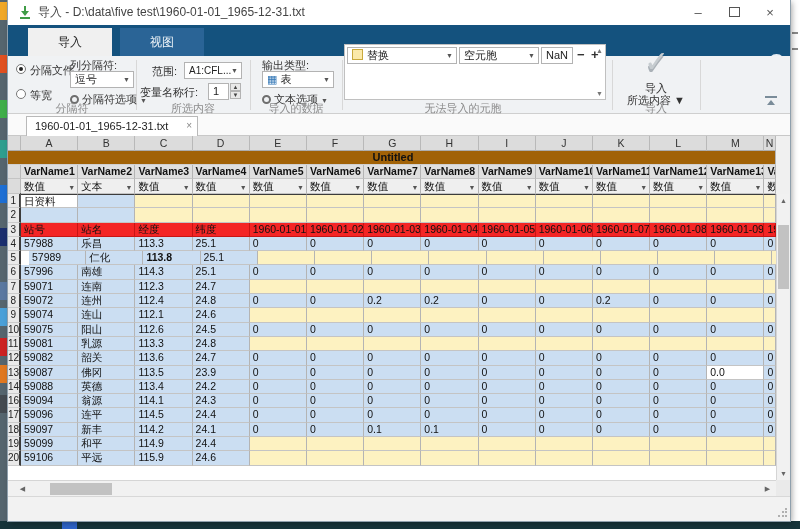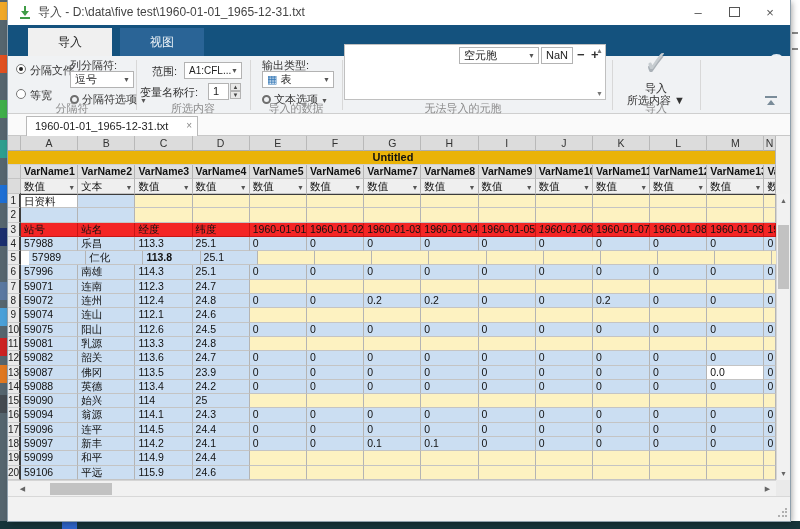--- a/index.html
+++ b/index.html
@@ -71,21 +71,21 @@
   .ty{background:#efefef;position:relative;}
   .ty .arr{position:absolute;right:2px;top:2px;font-size:7px;color:#555;}
   .gn{background:#e9e9e9;text-align:right;padding-right:3px;padding-left:0;color:#222;
       border-right:2px solid #3c3c3c;border-bottom:1px solid #cccccc;font-size:10px;}
   .gh{background:#dcdcdc;border-right:1px solid #b9b9b9;}
   .cb{background:#cbdef2;}
   .cy{background:#fdf2c1;}
   .cr{background:#f42525;border-right:1px solid #c81414;border-bottom:1px solid #c81414;}
   .cw{background:#ffffff;}
   .seltop{border-top:1px solid #3c3c3c;}
-  #untitled-row{background:#eab308;border-bottom:1px solid #d0d0d0;text-align:center;font-weight:bold;font-size:11px;color:#111;box-sizing:border-box;}
+  #untitled-row{background:#a16207;border-bottom:1px solid #d0d0d0;text-align:center;font-weight:bold;font-size:11px;color:#111;box-sizing:border-box;}
   
   #vscroll{position:absolute;left:768px;top:194px;width:13px;height:286px;background:#f1f1f1;border-left:1px solid #d5d5d5;box-sizing:border-box;}
   #vthumb{position:absolute;left:1px;top:31px;width:11px;height:64px;background:#c2c2c2;}
   .sarrow{position:absolute;width:13px;height:13px;font-size:7px;color:#666;text-align:center;line-height:13px;}
   #hscroll{position:absolute;left:0;top:480px;width:768px;height:16px;background:#f1f1f1;border-top:1px solid #d5d5d5;box-sizing:border-box;}
   #hthumb{position:absolute;left:42px;top:2px;width:62px;height:12px;background:#c2c2c2;}
   #scorner{position:absolute;left:768px;top:480px;width:14px;height:16px;background:#eaeaea;}
   #statusbar{position:absolute;left:0;top:496px;width:782px;height:25px;background:#f2f2f2;border-top:1px solid #d8d8d8;box-sizing:border-box;}
   #grip{position:absolute;right:3px;bottom:3px;width:10px;height:10px;
         background:radial-gradient(circle at 2px 8px,#b0b0b0 1px,transparent 1.5px),
@@ -187,20 +187,21 @@
         <div>▼</div>
       </div>
     <div class="seclabel" style="left:128px;width:114px">所选内容</div>
 
     <div class="rlabel" style="left:254px;top:2px">输出类型:</div>
     <div class="combo" style="left:254px;top:15px;width:72px"><span style="color:#2e74b5">▦ </span><span>表</span><span class="arr">▼</span></div>
     <div class="rlabel" style="left:254px;top:36px"><span class="gear"></span><span>文本选项</span><span class="dd">▼</span></div>
     <div class="seclabel" style="left:242px;width:92px">导入的数据</div>
 
     <div id="rulebox">
+      <div class="combo" style="left:2px;top:2px;width:110px"><span class="ybox"></span><span>替换</span><span class="arr">▼</span></div>
       <div class="combo" style="left:114px;top:2px;width:80px"><span>空元胞</span><span class="arr">▼</span></div>
       <div class="combo" style="left:196px;top:2px;width:32px">NaN</div>
       <div class="minus-plus" style="left:232px">−</div>
       <div class="minus-plus" style="left:246px">+</div>
       <div class="scrollhint" style="top:2px">▲</div>
       <div class="scrollhint" style="bottom:2px">▼</div>
     </div>
     <div class="seclabel" style="left:320px;width:270px">无法导入的元胞</div>
 
     <div id="import-check">✓<span class="c2">✓</span></div>
@@ -316,21 +317,21 @@
         <div class="gc gn" style="width: 13px; height: 14.3px; line-height: 13.3px;">3</div>
         <div class="gc cr" style="width: 57.2px; height: 14.3px; line-height: 13.3px;">站号</div>
         <div class="gc cr" style="width: 57.2px; height: 14.3px; line-height: 13.3px;">站名</div>
         <div class="gc cr" style="width: 57.2px; height: 14.3px; line-height: 13.3px;">经度</div>
         <div class="gc cr" style="width: 57.2px; height: 14.3px; line-height: 13.3px;">纬度</div>
         <div class="gc cr" style="width: 57.2px; height: 14.3px; line-height: 13.3px;">1960-01-01</div>
         <div class="gc cr" style="width: 57.2px; height: 14.3px; line-height: 13.3px;">1960-01-02</div>
         <div class="gc cr" style="width: 57.2px; height: 14.3px; line-height: 13.3px;">1960-01-03</div>
         <div class="gc cr" style="width: 57.2px; height: 14.3px; line-height: 13.3px;">1960-01-04</div>
         <div class="gc cr" style="width: 57.2px; height: 14.3px; line-height: 13.3px;">1960-01-05</div>
-        <div class="gc cr" style="width: 57.2px; height: 15px; line-height: 13.3px; font-style: italic;">1960-01-06</div>
+        <div class="gc cr" style="width: 57.2px; height: 15px; line-height: 13.3px;">1960-01-06</div>
         <div class="gc cr" style="width: 57.2px; height: 14.3px; line-height: 13.3px;">1960-01-07</div>
         <div class="gc cr" style="width: 57.2px; height: 14.3px; line-height: 13.3px;">1960-01-08</div>
         <div class="gc cr" style="width: 57.2px; height: 14.3px; line-height: 13.3px;">1960-01-09</div>
         <div class="gc cr" style="width: 11.4px; height: 14.3px; line-height: 13.3px;">1960-01-10</div>
       </div>
       <div class="grow" style="height: 14.3px;">
         <div class="gc gn" style="width: 13px; height: 14.3px; line-height: 13.3px;">4</div>
         <div class="gc cb" style="width: 57.2px; height: 14.3px; line-height: 13.3px;">57988</div>
         <div class="gc cb" style="width: 57.2px; height: 14.3px; line-height: 13.3px;">乐昌</div>
         <div class="gc cb" style="width: 57.2px; height: 14.3px; line-height: 13.3px;">113.3</div>
@@ -510,37 +511,20 @@
         <div class="gc cb" style="width: 57.2px; height: 14.3px; line-height: 13.3px;">0</div>
         <div class="gc cb" style="width: 57.2px; height: 14.3px; line-height: 13.3px;">0</div>
         <div class="gc cb" style="width: 57.2px; height: 14.3px; line-height: 13.3px;">0</div>
         <div class="gc cb" style="width: 57.2px; height: 14.3px; line-height: 13.3px;">0</div>
         <div class="gc cb" style="width: 57.2px; height: 14.3px; line-height: 13.3px;">0</div>
         <div class="gc cb" style="width: 57.2px; height: 14.3px; line-height: 13.3px;">0</div>
         <div class="gc cb" style="width: 57.2px; height: 14.3px; line-height: 13.3px;">0</div>
         <div class="gc cb" style="width: 11.4px; height: 14.3px; line-height: 13.3px;">0</div>
       </div>
       <div class="grow" style="height: 14.3px;">
-        <div class="gc gn" style="width: 13px; height: 14.3px; line-height: 13.3px;">15</div>
-        <div class="gc cb" style="width: 57.2px; height: 14.3px; line-height: 13.3px;">59090</div>
-        <div class="gc cb" style="width: 57.2px; height: 14.3px; line-height: 13.3px;">始兴</div>
-        <div class="gc cb" style="width: 57.2px; height: 14.3px; line-height: 13.3px;">114</div>
-        <div class="gc cb" style="width: 57.2px; height: 14.3px; line-height: 13.3px;">25</div>
-        <div class="gc cy" style="width: 57.2px; height: 14.3px; line-height: 13.3px;"></div>
-        <div class="gc cy" style="width: 57.2px; height: 14.3px; line-height: 13.3px;"></div>
-        <div class="gc cy" style="width: 57.2px; height: 14.3px; line-height: 13.3px;"></div>
-        <div class="gc cy" style="width: 57.2px; height: 14.3px; line-height: 13.3px;"></div>
-        <div class="gc cy" style="width: 57.2px; height: 14.3px; line-height: 13.3px;"></div>
-        <div class="gc cy" style="width: 57.2px; height: 14.3px; line-height: 13.3px;"></div>
-        <div class="gc cy" style="width: 57.2px; height: 14.3px; line-height: 13.3px;"></div>
-        <div class="gc cy" style="width: 57.2px; height: 14.3px; line-height: 13.3px;"></div>
-        <div class="gc cy" style="width: 57.2px; height: 14.3px; line-height: 13.3px;"></div>
-        <div class="gc cy" style="width: 11.4px; height: 14.3px; line-height: 13.3px;"></div>
-      </div>
-      <div class="grow" style="height: 14.3px;">
         <div class="gc gn" style="width: 13px; height: 14.3px; line-height: 13.3px;">16</div>
         <div class="gc cb" style="width: 57.2px; height: 14.3px; line-height: 13.3px;">59094</div>
         <div class="gc cb" style="width: 57.2px; height: 14.3px; line-height: 13.3px;">翁源</div>
         <div class="gc cb" style="width: 57.2px; height: 14.3px; line-height: 13.3px;">114.1</div>
         <div class="gc cb" style="width: 57.2px; height: 14.3px; line-height: 13.3px;">24.3</div>
         <div class="gc cb" style="width: 57.2px; height: 14.3px; line-height: 13.3px;">0</div>
         <div class="gc cb" style="width: 57.2px; height: 14.3px; line-height: 13.3px;">0</div>
         <div class="gc cb" style="width: 57.2px; height: 14.3px; line-height: 13.3px;">0</div>
         <div class="gc cb" style="width: 57.2px; height: 14.3px; line-height: 13.3px;">0</div>
         <div class="gc cb" style="width: 57.2px; height: 14.3px; line-height: 13.3px;">0</div>

